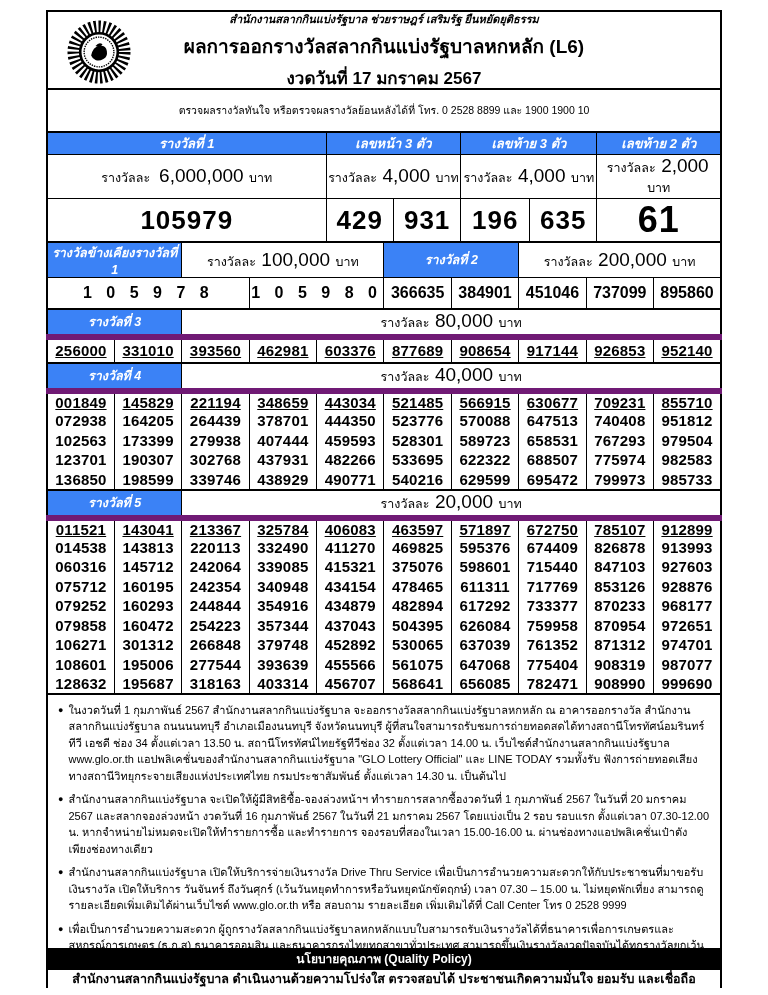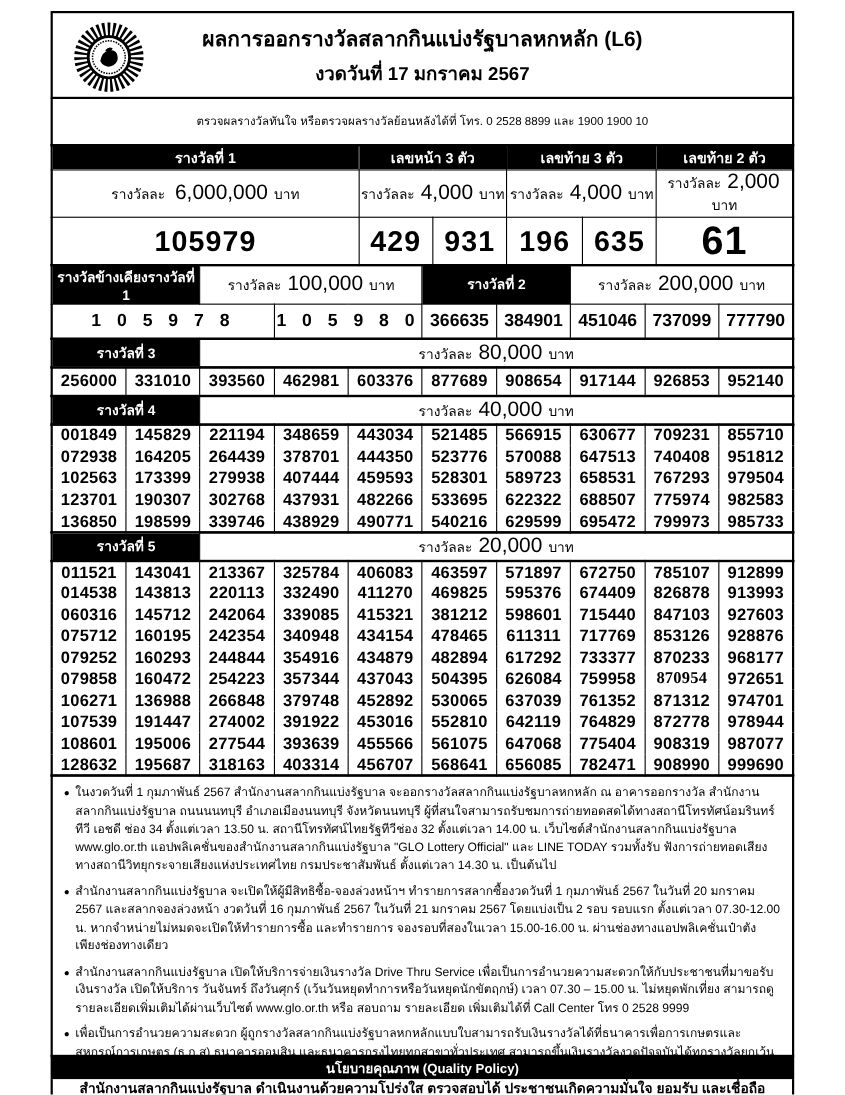--- a/index.html
+++ b/index.html
@@ -29,37 +29,37 @@
     display: flex; flex-direction: column; justify-content: center; align-items: center; gap: 4px;
   }
   .info-box div { font-size: 10.5px; }
 
   
   table { width: 100%; border-collapse: collapse; table-layout: fixed; }
   table, td, th { border: 1px solid #000; }
   table { border: 2px solid #000; margin-top: -2px; }
   td { text-align: center; vertical-align: middle; overflow: hidden; }
 
-  .blackcell { background: #000000; color: #fff; font-size: 13px; font-weight: 700; }
+  .blackcell { background: #3b82f6; color: #fff; font-size: 13px; font-weight: 700; font-style: italic; }
   .hdr-row td { height: 22px; }
   .amt-row td { height: 28px; font-size: 12.5px; }
   .amt-val { font-size: 19px; letter-spacing: 0; padding: 0 2px; }
   .big-row td { height: 38px; font-size: 26px; font-weight: 700; letter-spacing: 1px; }
   .big-row td.last2 { font-size: 36px; }
 
   .t2-hdr td { height: 26px; font-size: 12.5px; }
   .t2-num td { height: 31px; font-size: 16px; font-weight: 700; }
   .spaced { letter-spacing: 5px; }
 
   .grid-hdr td { height: 26px; font-size: 12.5px; }
   .num-grid td {
     border-top: 0; border-bottom: 0;
     height: 19.5px; font-size: 15px; font-weight: 700; letter-spacing: 0.2px;
   }
-  .num-grid tr:first-child td { border-top: 1px solid #701a75; }
+  .num-grid tr:first-child td { border-top: 6px solid #701a75; text-decoration: underline; }
   .t3 .num-grid td { height: 26px; }
   .t4 .num-grid td { height: 19.8px; }
 
   
   .notes {
     border: 2px solid #000; margin-top: -2px;
     height: 257px; padding: 7px 10px 4px 10px; overflow: hidden;
   }
   .note { display: flex; gap: 5px; margin-bottom: 7px; }
   .note .bullet { font-size: 9px; line-height: 16px; }
@@ -86,20 +86,21 @@
     <div class="logo-wrap">
       <svg viewBox="0 0 80 80" width="70" height="72">
         <circle cx="40" cy="40" r="29" fill="none" stroke="#000" stroke-width="14" stroke-dasharray="2.6 2.6"></circle>
         <circle cx="40" cy="40" r="21.5" fill="#fff" stroke="#000" stroke-width="3"></circle>
         <circle cx="40" cy="40" r="17" fill="none" stroke="#000" stroke-width="1.6" stroke-dasharray="1.6 1.2"></circle>
         <path d="M31 44 q2 -10 9 -11 q8 -1 9 6 q1 6 -4 9 q-5 3 -9 1 q-4 -2 -5 -5 z" fill="#000"></path>
         <path d="M36 33 q4 -5 8 -2 l-3 4 z" fill="#000"></path>
       </svg>
     </div>
     <div class="header-text">
+      <div class="motto">สำนักงานสลากกินแบ่งรัฐบาล ช่วยราษฎร์ เสริมรัฐ ยืนหยัดยุติธรรม</div>
       <div class="title">ผลการออกรางวัลสลากกินแบ่งรัฐบาลหกหลัก (L6)</div>
       <div class="draw-date">งวดวันที่ 17 มกราคม 2567</div>
     </div>
   </div>
 
   <div class="info-box">
     <div>ตรวจผลรางวัลทันใจ  หรือตรวจผลรางวัลย้อนหลังได้ที่  โทร. 0 2528 8899 และ 1900 1900 10</div>
   </div>
 
   <table class="t1">
@@ -155,21 +156,21 @@
       <td class="blackcell" colspan="2">รางวัลที่  2</td>
       <td colspan="3"><span>รางวัลละ</span> <span class="amt-val">200,000</span> <span>บาท</span></td>
     </tr>
     <tr class="t2-num">
       <td colspan="3" class="spaced">1 0 5 9 7 8</td>
       <td colspan="2" class="spaced">1 0 5 9 8 0</td>
       <td>366635</td>
       <td>384901</td>
       <td>451046</td>
       <td>737099</td>
-      <td>777790</td>
+      <td>895860</td>
     </tr>
   </tbody>
     </table>
 
   <table class="t3">
     <tbody>
         <tr class="grid-hdr">
       <td class="blackcell" style="width:20%">รางวัลที่  3</td>
       <td style="width:80%"><span>รางวัลละ</span> <span class="amt-val">80,000</span> <span>บาท</span></td>
     </tr>
@@ -298,21 +299,21 @@
           <td style="width: 10%;">674409</td>
           <td style="width: 10%;">826878</td>
           <td style="width: 10%;">913993</td>
         </tr>
         <tr>
           <td style="width: 10%;">060316</td>
           <td style="width: 10%;">145712</td>
           <td style="width: 10%;">242064</td>
           <td style="width: 10%;">339085</td>
           <td style="width: 10%;">415321</td>
-          <td style="width: 10%;">381212</td>
+          <td style="width: 10%;">375076</td>
           <td style="width: 10%;">598601</td>
           <td style="width: 10%;">715440</td>
           <td style="width: 10%;">847103</td>
           <td style="width: 10%;">927603</td>
         </tr>
         <tr>
           <td style="width: 10%;">075712</td>
           <td style="width: 10%;">160195</td>
           <td style="width: 10%;">242354</td>
           <td style="width: 10%;">340948</td>
@@ -337,46 +338,34 @@
         </tr>
         <tr>
           <td style="width: 10%;">079858</td>
           <td style="width: 10%;">160472</td>
           <td style="width: 10%;">254223</td>
           <td style="width: 10%;">357344</td>
           <td style="width: 10%;">437043</td>
           <td style="width: 10%;">504395</td>
           <td style="width: 10%;">626084</td>
           <td style="width: 10%;">759958</td>
-          <td style="width: 10%; font-family: Liberation Serif, serif;">870954</td>
+          <td style="width: 10%;">870954</td>
           <td style="width: 10%;">972651</td>
         </tr>
         <tr>
           <td style="width: 10%;">106271</td>
-          <td style="width: 10%;">136988</td>
+          <td style="width: 10%;">301312</td>
           <td style="width: 10%;">266848</td>
           <td style="width: 10%;">379748</td>
           <td style="width: 10%;">452892</td>
           <td style="width: 10%;">530065</td>
           <td style="width: 10%;">637039</td>
           <td style="width: 10%;">761352</td>
           <td style="width: 10%;">871312</td>
           <td style="width: 10%;">974701</td>
-        </tr>
-        <tr>
-          <td style="width: 10%;">107539</td>
-          <td style="width: 10%;">191447</td>
-          <td style="width: 10%;">274002</td>
-          <td style="width: 10%;">391922</td>
-          <td style="width: 10%;">453016</td>
-          <td style="width: 10%;">552810</td>
-          <td style="width: 10%;">642119</td>
-          <td style="width: 10%;">764829</td>
-          <td style="width: 10%;">872778</td>
-          <td style="width: 10%;">978944</td>
         </tr>
         <tr>
           <td style="width: 10%;">108601</td>
           <td style="width: 10%;">195006</td>
           <td style="width: 10%;">277544</td>
           <td style="width: 10%;">393639</td>
           <td style="width: 10%;">455566</td>
           <td style="width: 10%;">561075</td>
           <td style="width: 10%;">647068</td>
           <td style="width: 10%;">775404</td>

